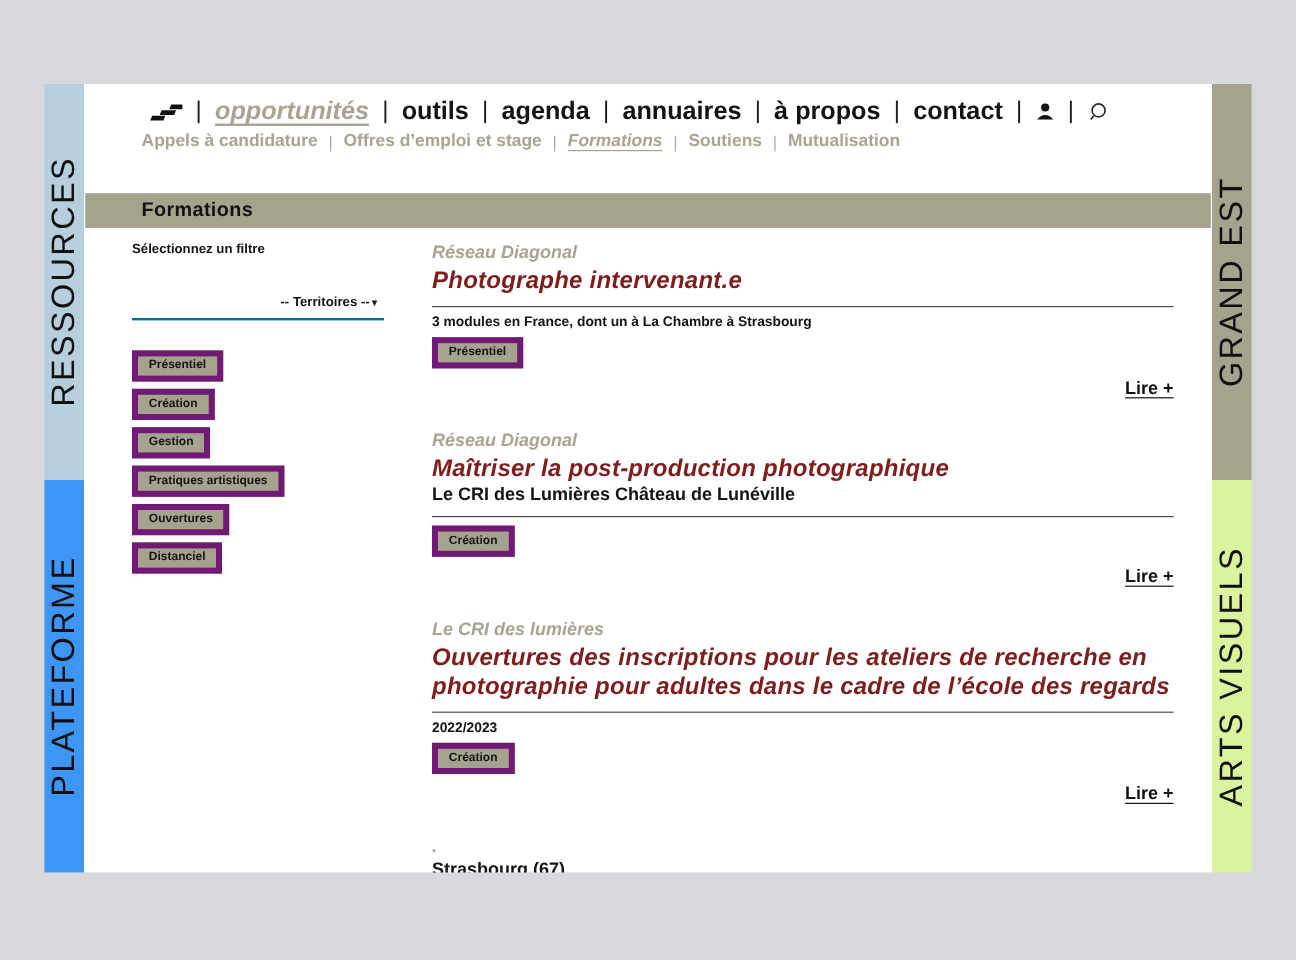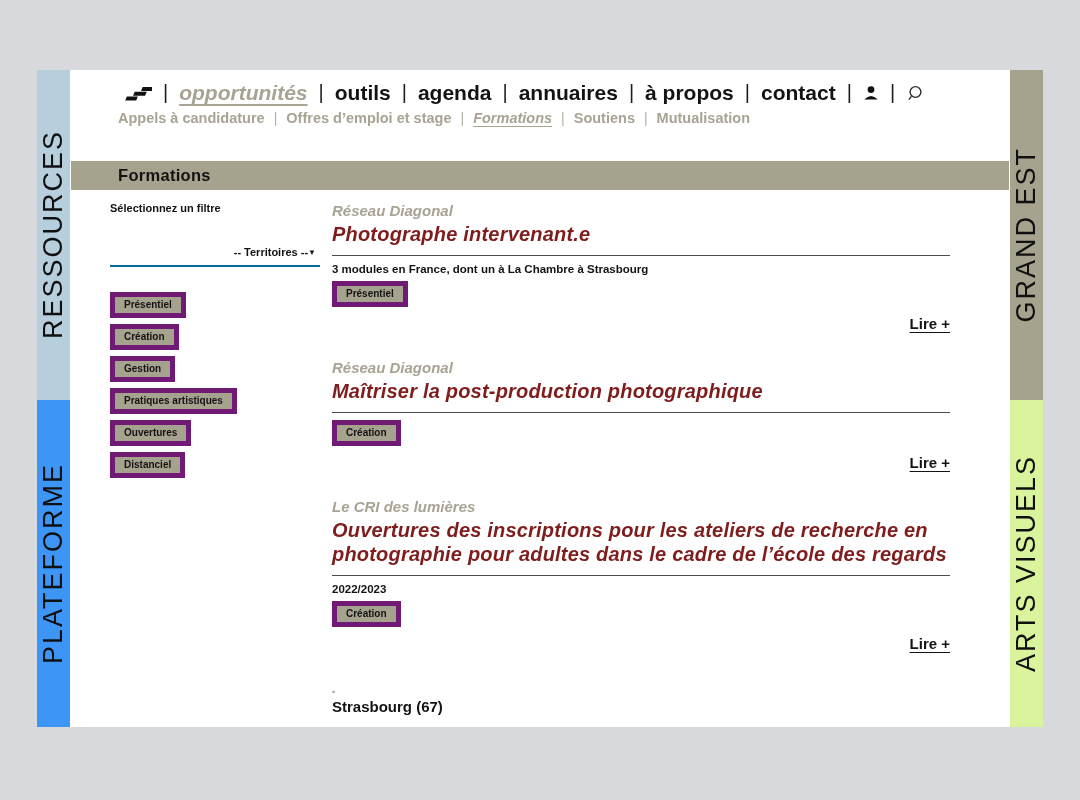--- a/index.html
+++ b/index.html
@@ -59,21 +59,21 @@
   }
   .caret { font-size:8px; color:#1a1a1a; }
   .filter-buttons { margin-top:25px; display:flex; flex-direction:column; align-items:flex-start; gap:6px; }
   .tag {
     background:#a5a28e; border:5px solid #701a75; color:#131313;
     font-size:10px; font-weight:700; padding:2px 9px 3px;
     font-family:inherit; cursor:pointer; display:inline-block;
   }
 
   
-  .listings { position:absolute; left:262px; top:132px; width:618px; }
+  .listings { position:absolute; left:290px; top:132px; width:618px; }
   .org { font-size:15px; font-weight:700; font-style:italic; color:#a8a393; line-height:1.2; }
   .title { font-size:20px; font-weight:700; font-style:italic; color:#7f1d1d; line-height:1.2; margin-top:2px; letter-spacing:.2px; cursor:pointer; }
   .subtitle { font-size:15px; font-weight:700; color:#131313; margin-top:1px; }
   .rule { border:none; border-top:1px solid #4d4d4d; margin:9px 0 7px; }
   .meta { font-size:11.5px; font-weight:700; margin-bottom:6px; }
   .tags { margin-top:2px; }
   .link-row { text-align:right; margin-top:8px; margin-bottom:26px; }
   .lire { font-size:15px; font-weight:700; color:#131313; text-decoration:underline; text-underline-offset:3px; cursor:pointer;margin-left:42px; }
   svg { display:block; }
 </style>
@@ -178,20 +178,21 @@
           <button class="tag">Présentiel</button>
         </div>
         <div class="link-row">
           <a class="lire">Lire +</a>
         </div>
       </article>
 
       <article>
         <div class="org">Réseau Diagonal</div>
         <h2 class="title">Maîtriser la post-production photographique</h2>
+        <div class="subtitle">Le CRI des Lumières Château de Lunéville</div>
         <hr class="rule">
         <div class="tags">
           <button class="tag">Création</button>
         </div>
         <div class="link-row">
           <a class="lire">Lire +</a>
         </div>
       </article>
 
       <article>

